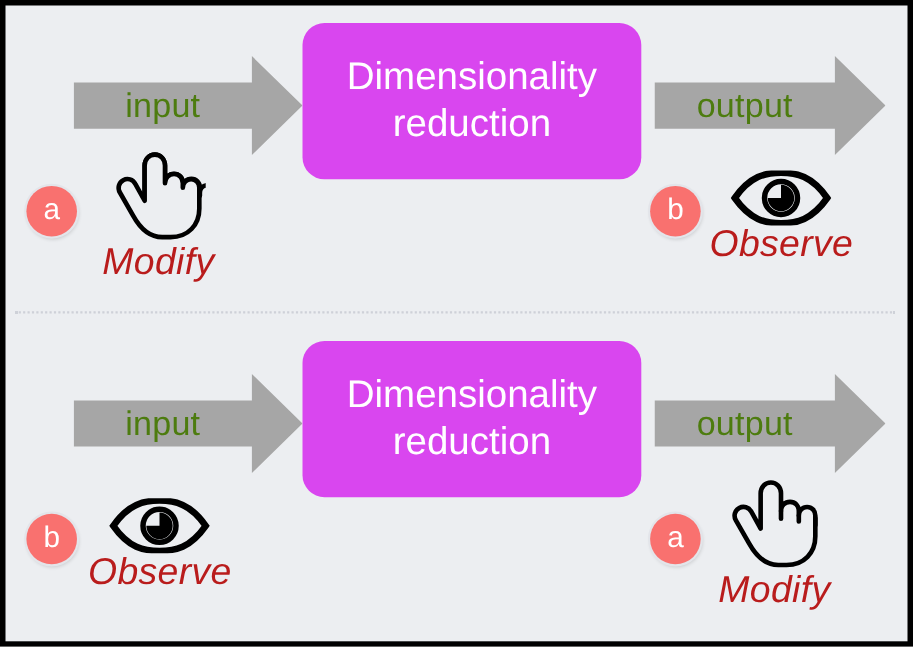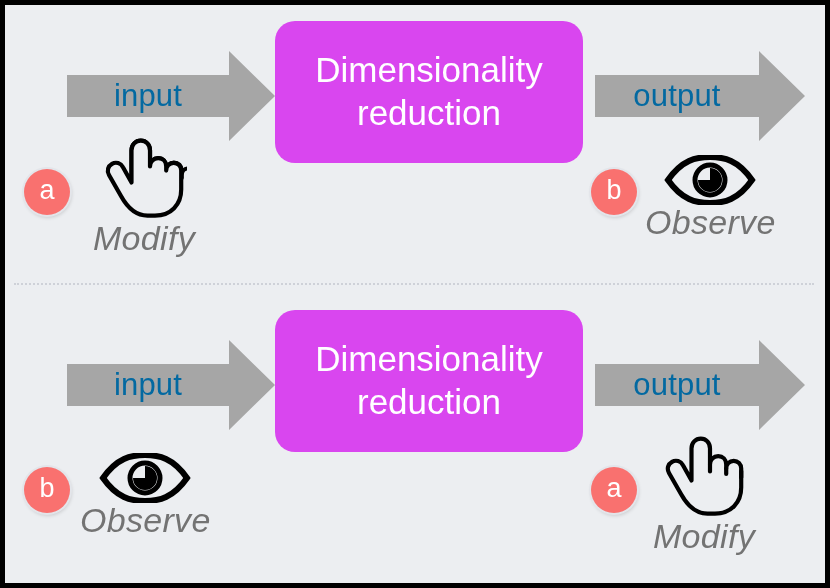--- a/index.html
+++ b/index.html
@@ -56,21 +56,21 @@
   .arrow svg { display: block; width: 100%; height: 100%; }
   .arrow-label {
     position: absolute;
     top: 0;
     left: 0;
     width: 100%;
     height: 100%;
     display: flex;
     align-items: center;
     justify-content: center;
-    color: #0369a1;
+    color: #4d7c0f;
     font-size: 31px;
     font-family: "Liberation Sans", sans-serif;
     letter-spacing: 0.2px;
     padding-right: 46px;
     box-sizing: border-box;
     pointer-events: none;
   }
   .arrow-in  { left: 62px; top: 41px; width: 208px; }
   .arrow-out { left: 590px; top: 41px; width: 210px; text-align: right; }
 
@@ -117,21 +117,21 @@
   .action {
     position: absolute;
     display: flex;
     flex-direction: column;
     align-items: center;
   }
   .action .glyph { display: block; }
   .action .caption {
     font-style: italic;
     font-size: 34px;
-    color: #737373;
+    color: #b91c1c;
     font-family: "Liberation Sans", sans-serif;
     white-space: nowrap;
     margin-top: -2px;
     letter-spacing: 0.3px;
   }
 
   .hand-glyph svg, .eye-glyph svg { display:block; }
 </style>
 </head>
 <body>

